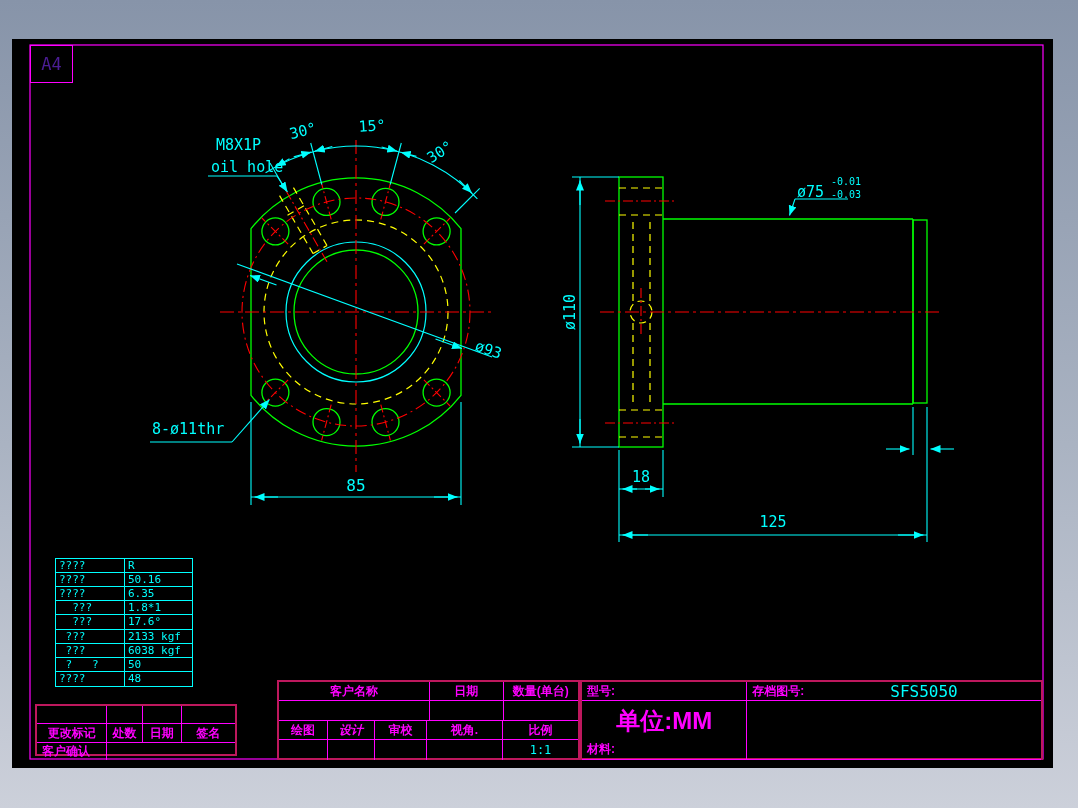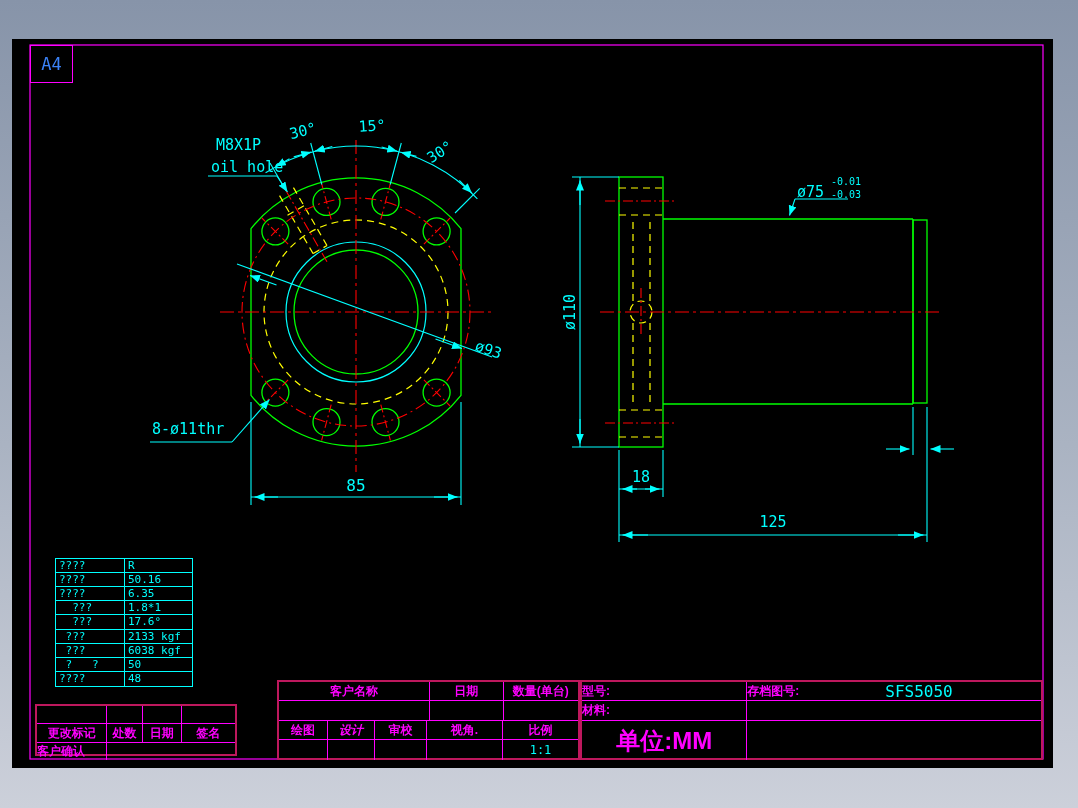--- a/index.html
+++ b/index.html
@@ -14,33 +14,33 @@
   .canvas{left:12px;top:39px;width:1041px;height:729px;background:#000;}
   svg.sheet{position:absolute;left:0;top:0;}
 
   
   .mg{border:2px solid #be185d;color:#f0f;}
   .row{display:flex;box-sizing:border-box;}
   .bb{border-bottom:1px solid #f0f;}
   .c{box-sizing:border-box;display:flex;align-items:center;justify-content:center;
      color:#f0f;font:bold 12px "Liberation Sans",sans-serif;overflow:hidden;white-space:nowrap;}
   .br{border-right:1px solid #f0f;}
-  .left{justify-content:flex-start;}
+  .left{justify-content:flex-start;padding-left:5px;}
   .cyan{color:#0ff;font-family:"DejaVu Sans Mono",monospace;font-weight:normal;}
 
   
   .ptable{border:1px solid #0ff;display:grid;grid-template-rows:repeat(9,1fr);}
   .pr{display:flex;border-bottom:1px solid #0ff;box-sizing:border-box;}
   .pr:last-child{border-bottom:none;}
   .pl{width:69px;border-right:1px solid #0ff;box-sizing:border-box;}
   .pl,.pv{color:#0ff;font:11px "DejaVu Sans Mono",monospace;line-height:13px;
           white-space:pre;padding-left:3px;overflow:hidden;}
 
   .a4box{border:1px solid #f0f;display:flex;align-items:center;justify-content:center;
-         color:#3b82f6;font:17px "DejaVu Sans Mono",monospace;}
+         color:#4c1d95;font:17px "DejaVu Sans Mono",monospace;}
   .unit-big{font:bold 24px "Liberation Sans",sans-serif;}
 </style>
 </head>
 <body>
 
 <div class="page">
 
   <div class="abs canvas"></div>
 
   <svg class="sheet" width="1078" height="808" viewBox="0 0 1078 808">
@@ -262,26 +262,26 @@
   </div>
 
   <div class="abs mg" style="left:580px;top:680px;width:463px;height:80px;">
     <div class="row bb" style="height:19px;">
       <div class="c br left" style="width:166px;">型号:</div>
       <div class="c left" style="width:295px;gap:24px;">
         <span>存档图号:</span>
         <span class="cyan" style="margin-left:62px;font-size:16px;">SFS5050</span>
       </div>
     </div>
+    <div class="row" style="height:39px;">
+      <div class="c br unit-big" style="width:166px;">单位:MM</div>
+      <div class="c" style="width:295px;"></div>
+    </div>
     <div class="row bb" style="height:20px;">
       <div class="c br left" style="width:166px;">材料:</div>
-      <div class="c" style="width:295px;"></div>
-    </div>
-    <div class="row" style="height:39px;">
-      <div class="c br unit-big" style="width:166px;">单位:MM</div>
       <div class="c" style="width:295px;"></div>
     </div>
   </div>
 
   <div class="abs mg" style="left:35px;top:704px;width:202px;height:52px;">
     <div class="row bb" style="height:18px;">
       <div class="c br" style="width:71px;"></div>
       <div class="c br" style="width:36px;"></div>
       <div class="c br" style="width:39px;"></div>
       <div class="c" style="width:54px;"></div>

